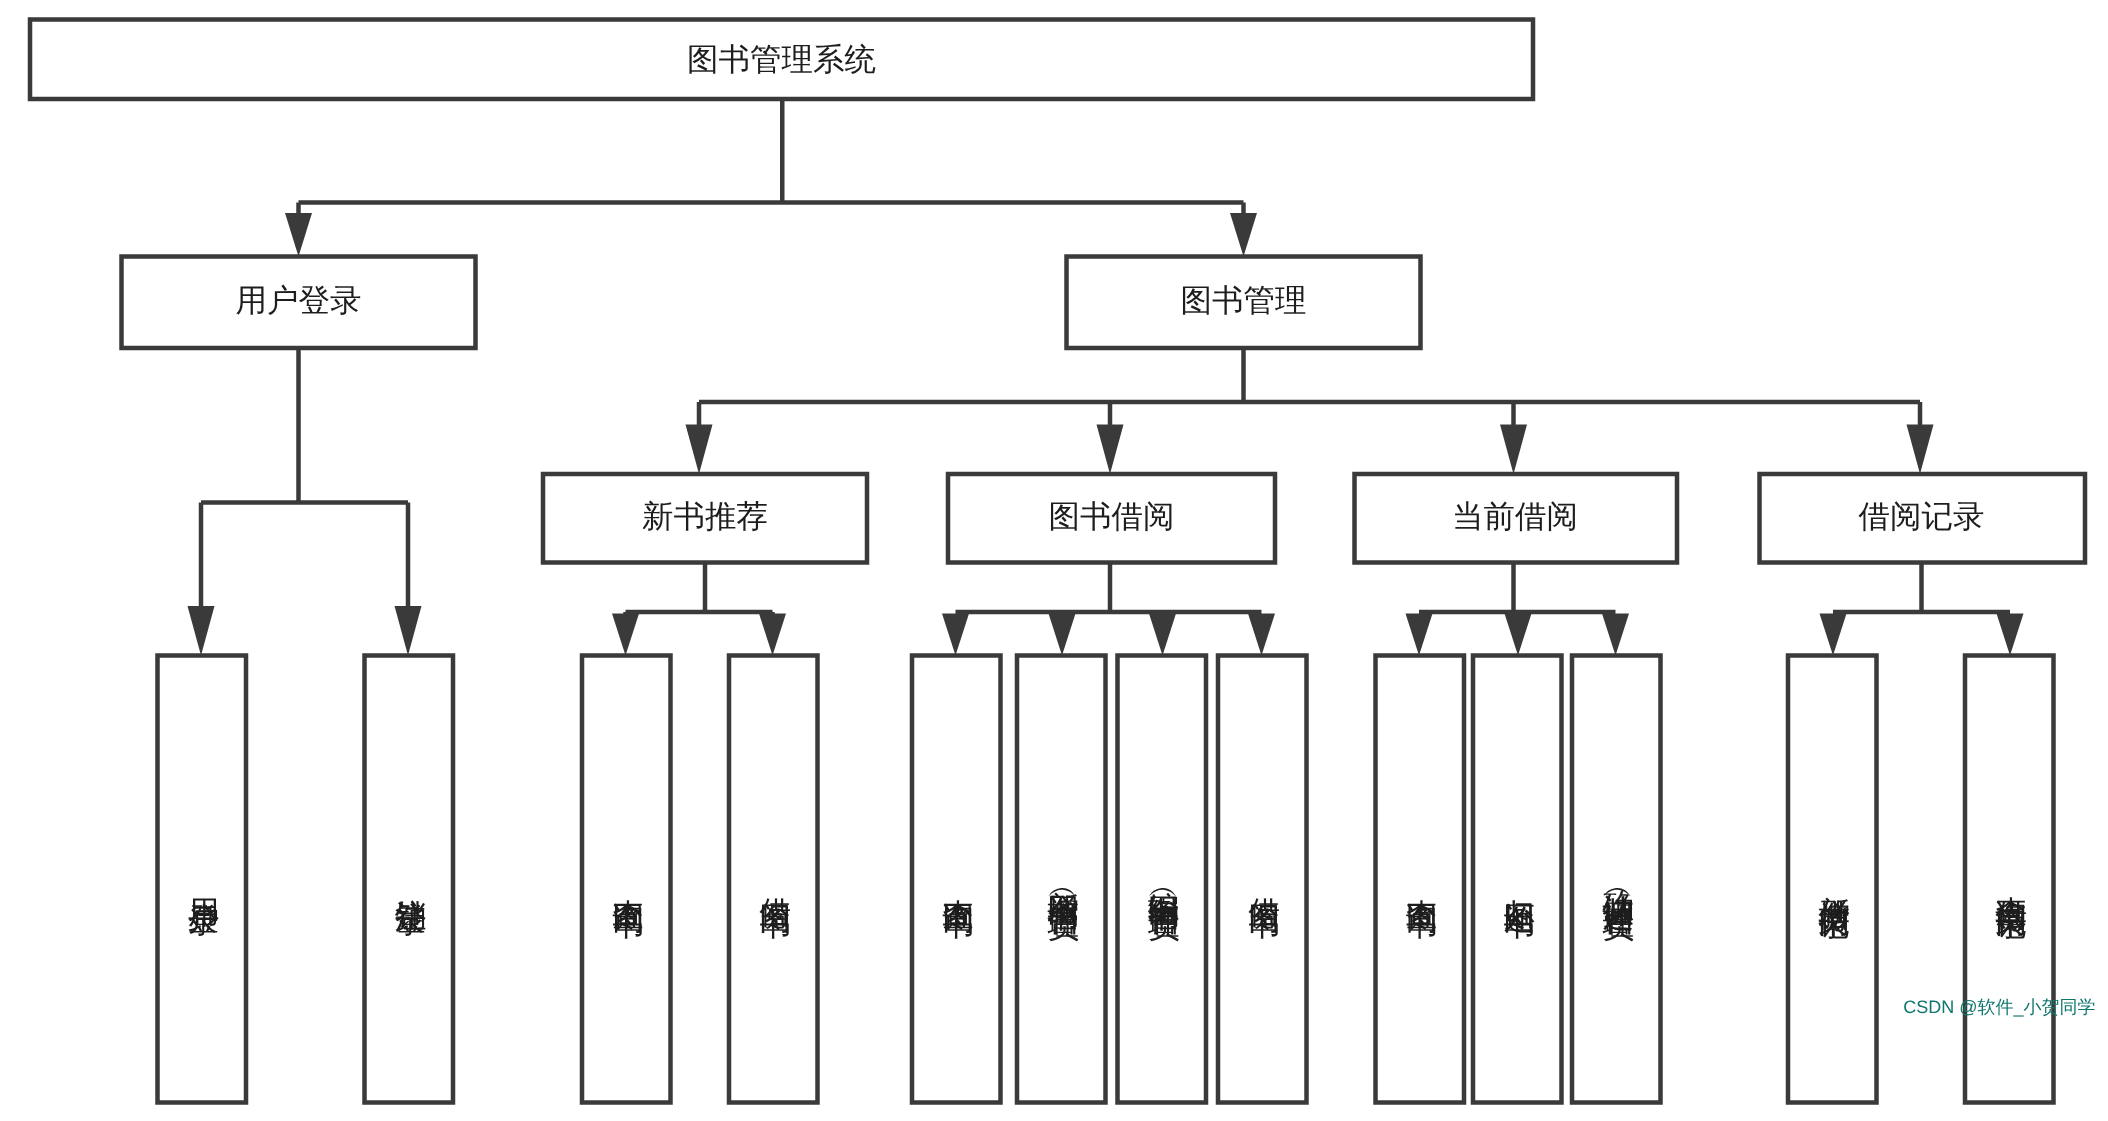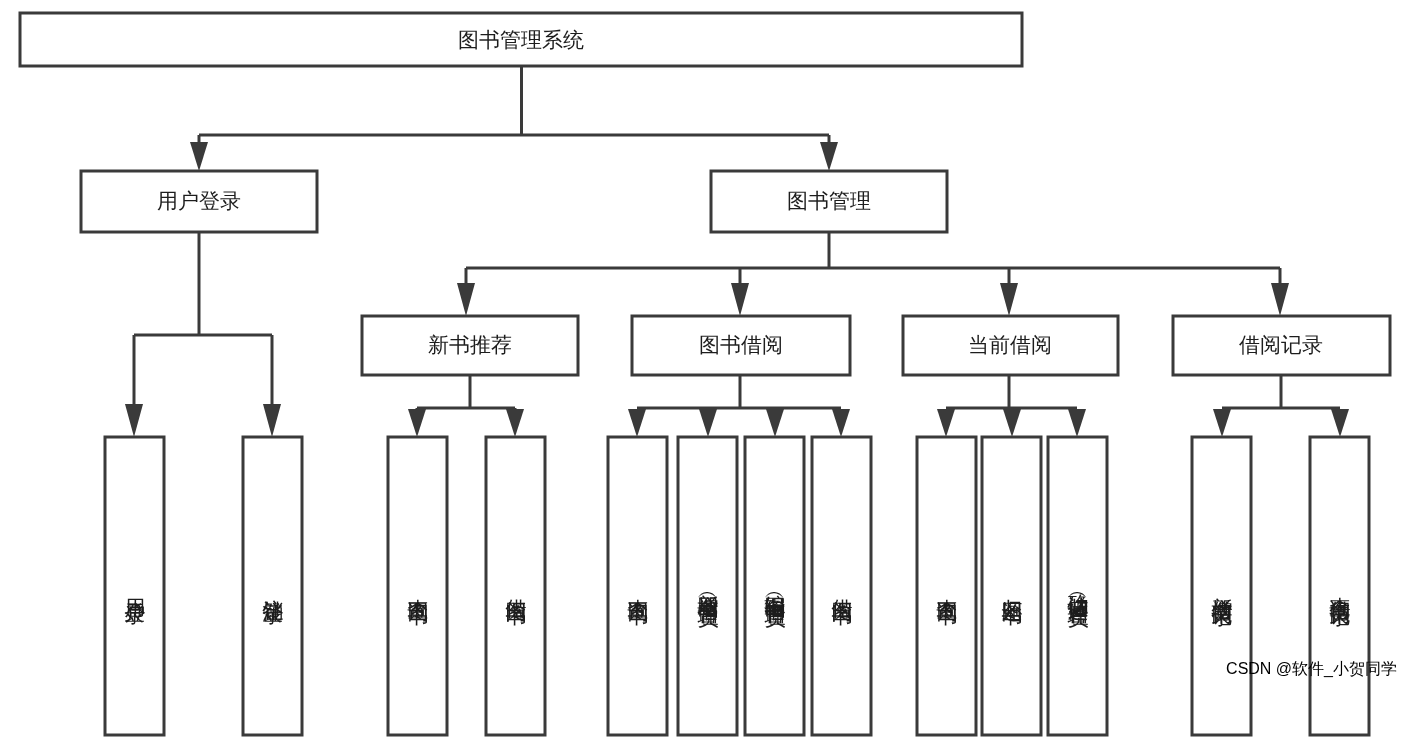--- a/index.html
+++ b/index.html
@@ -63,22 +63,22 @@
     justify-content: center;
     text-align: center;
     white-space: nowrap;
     pointer-events: none;
   }
   .watermark {
     position: absolute;
     right: 8px;
     bottom: 6px;
     font-family: "Liberation Sans", "DejaVu Sans", sans-serif;
-    font-size: 16px;
-    color: #000000;
+    font-size: 12px;
+    color: #0f766e;
     white-space: nowrap;
     user-select: none;
   }
 </style>
 </head>
 <body>
 
 <div id="diagram-root">
 
   <svg id="flow-svg" viewBox="0 0 1405 747">

